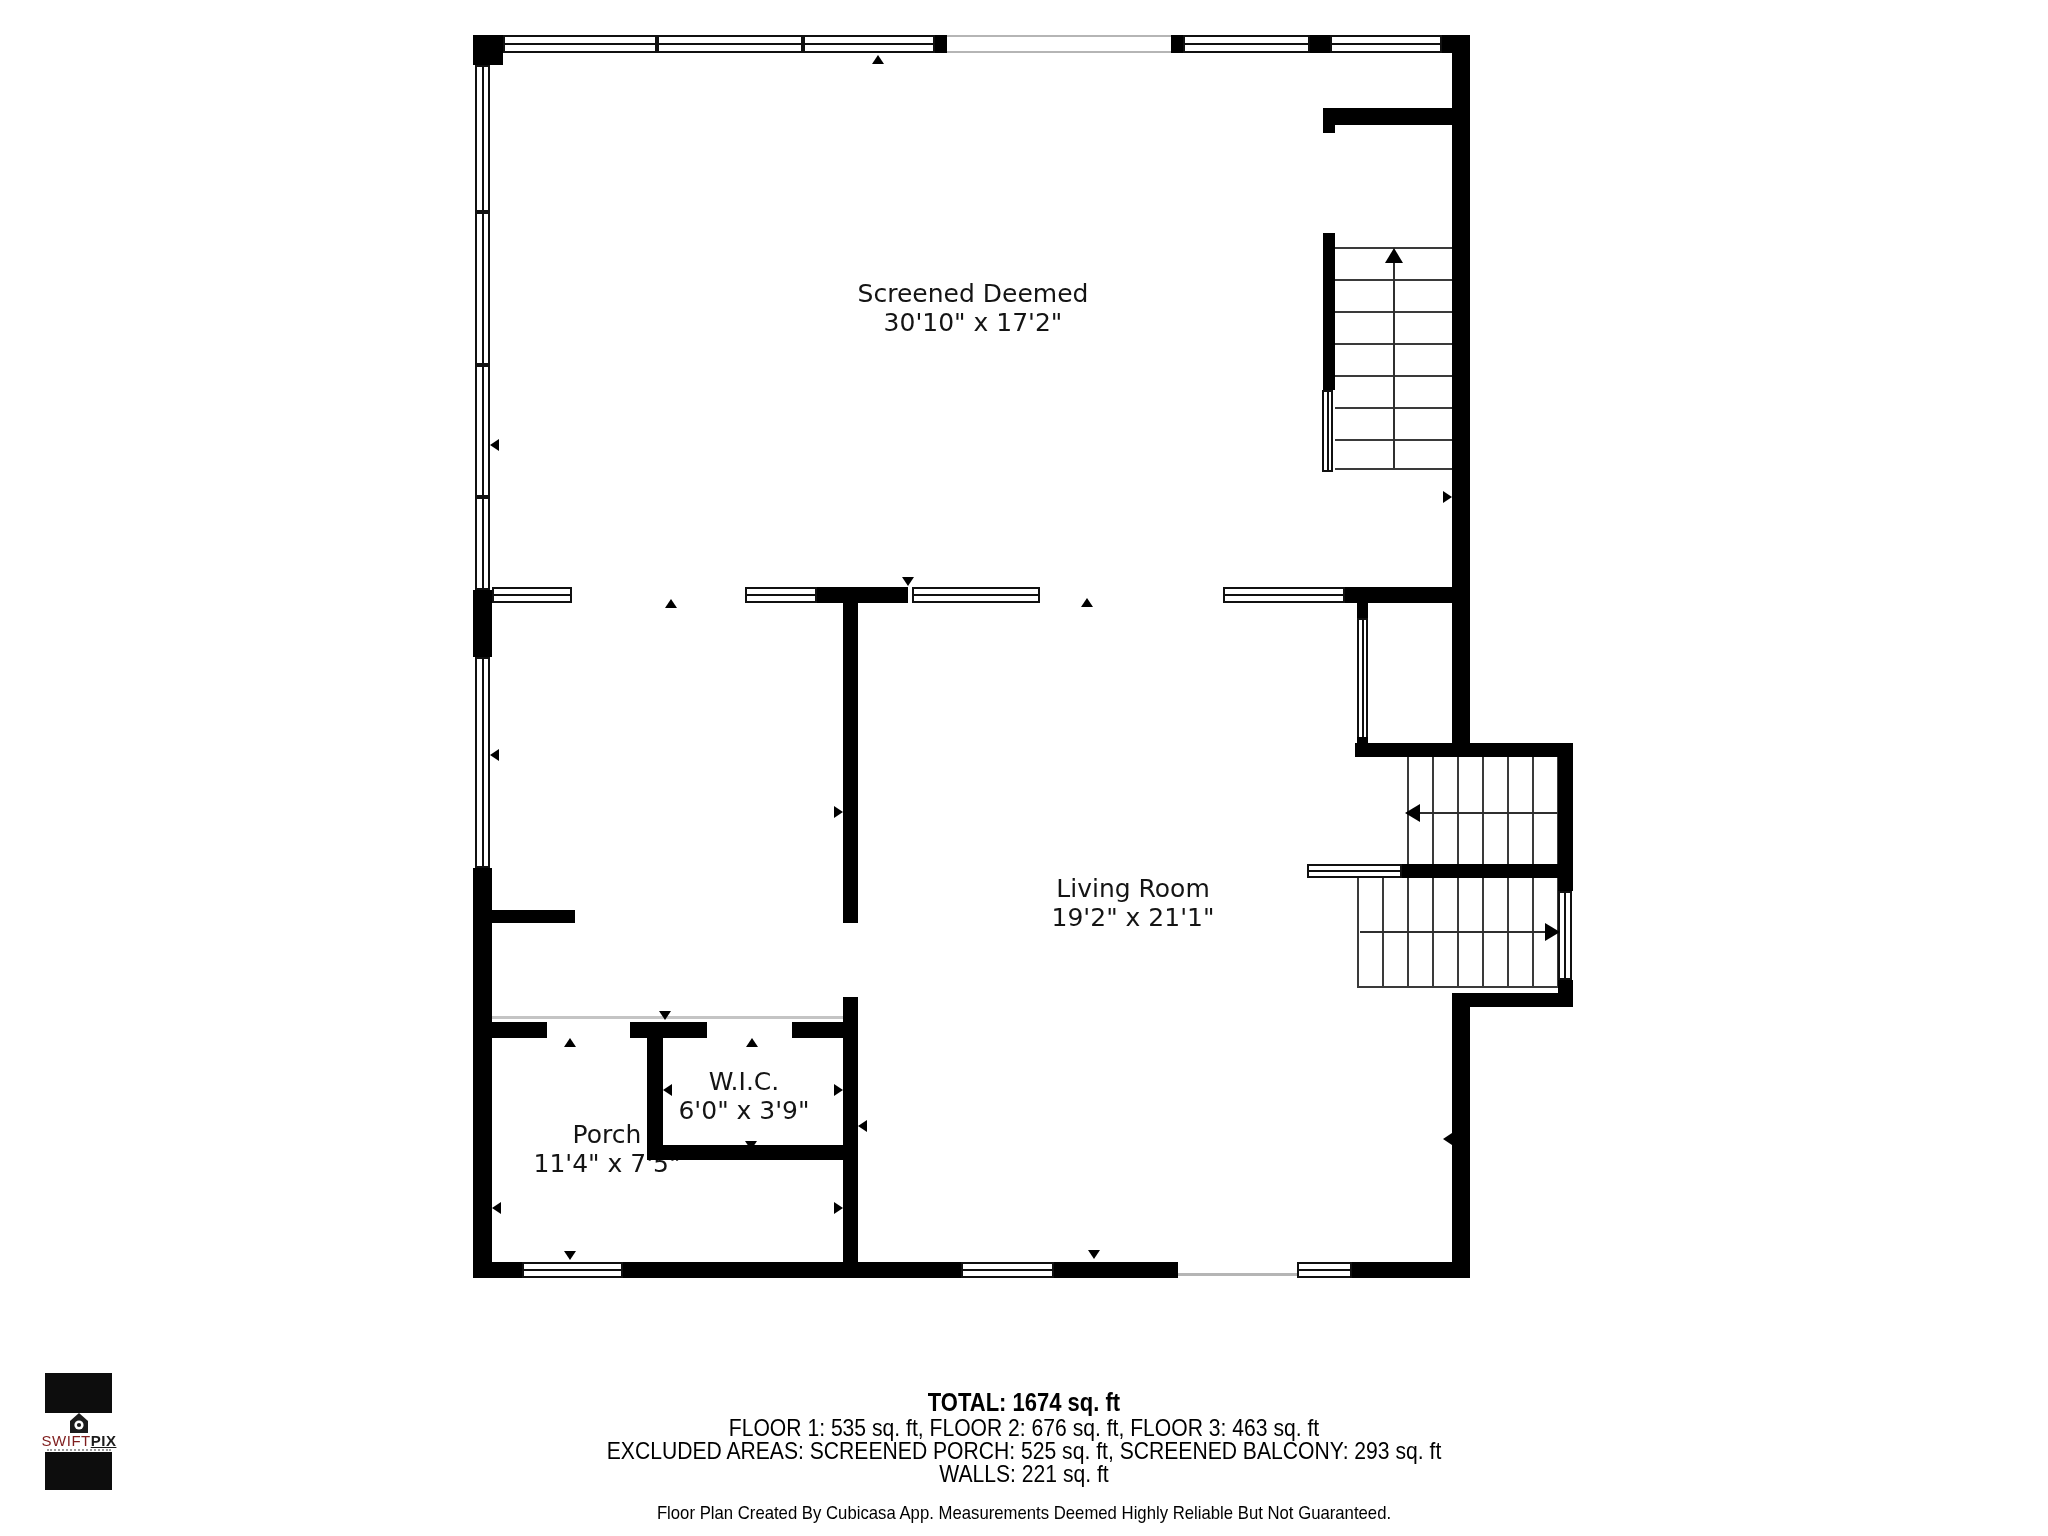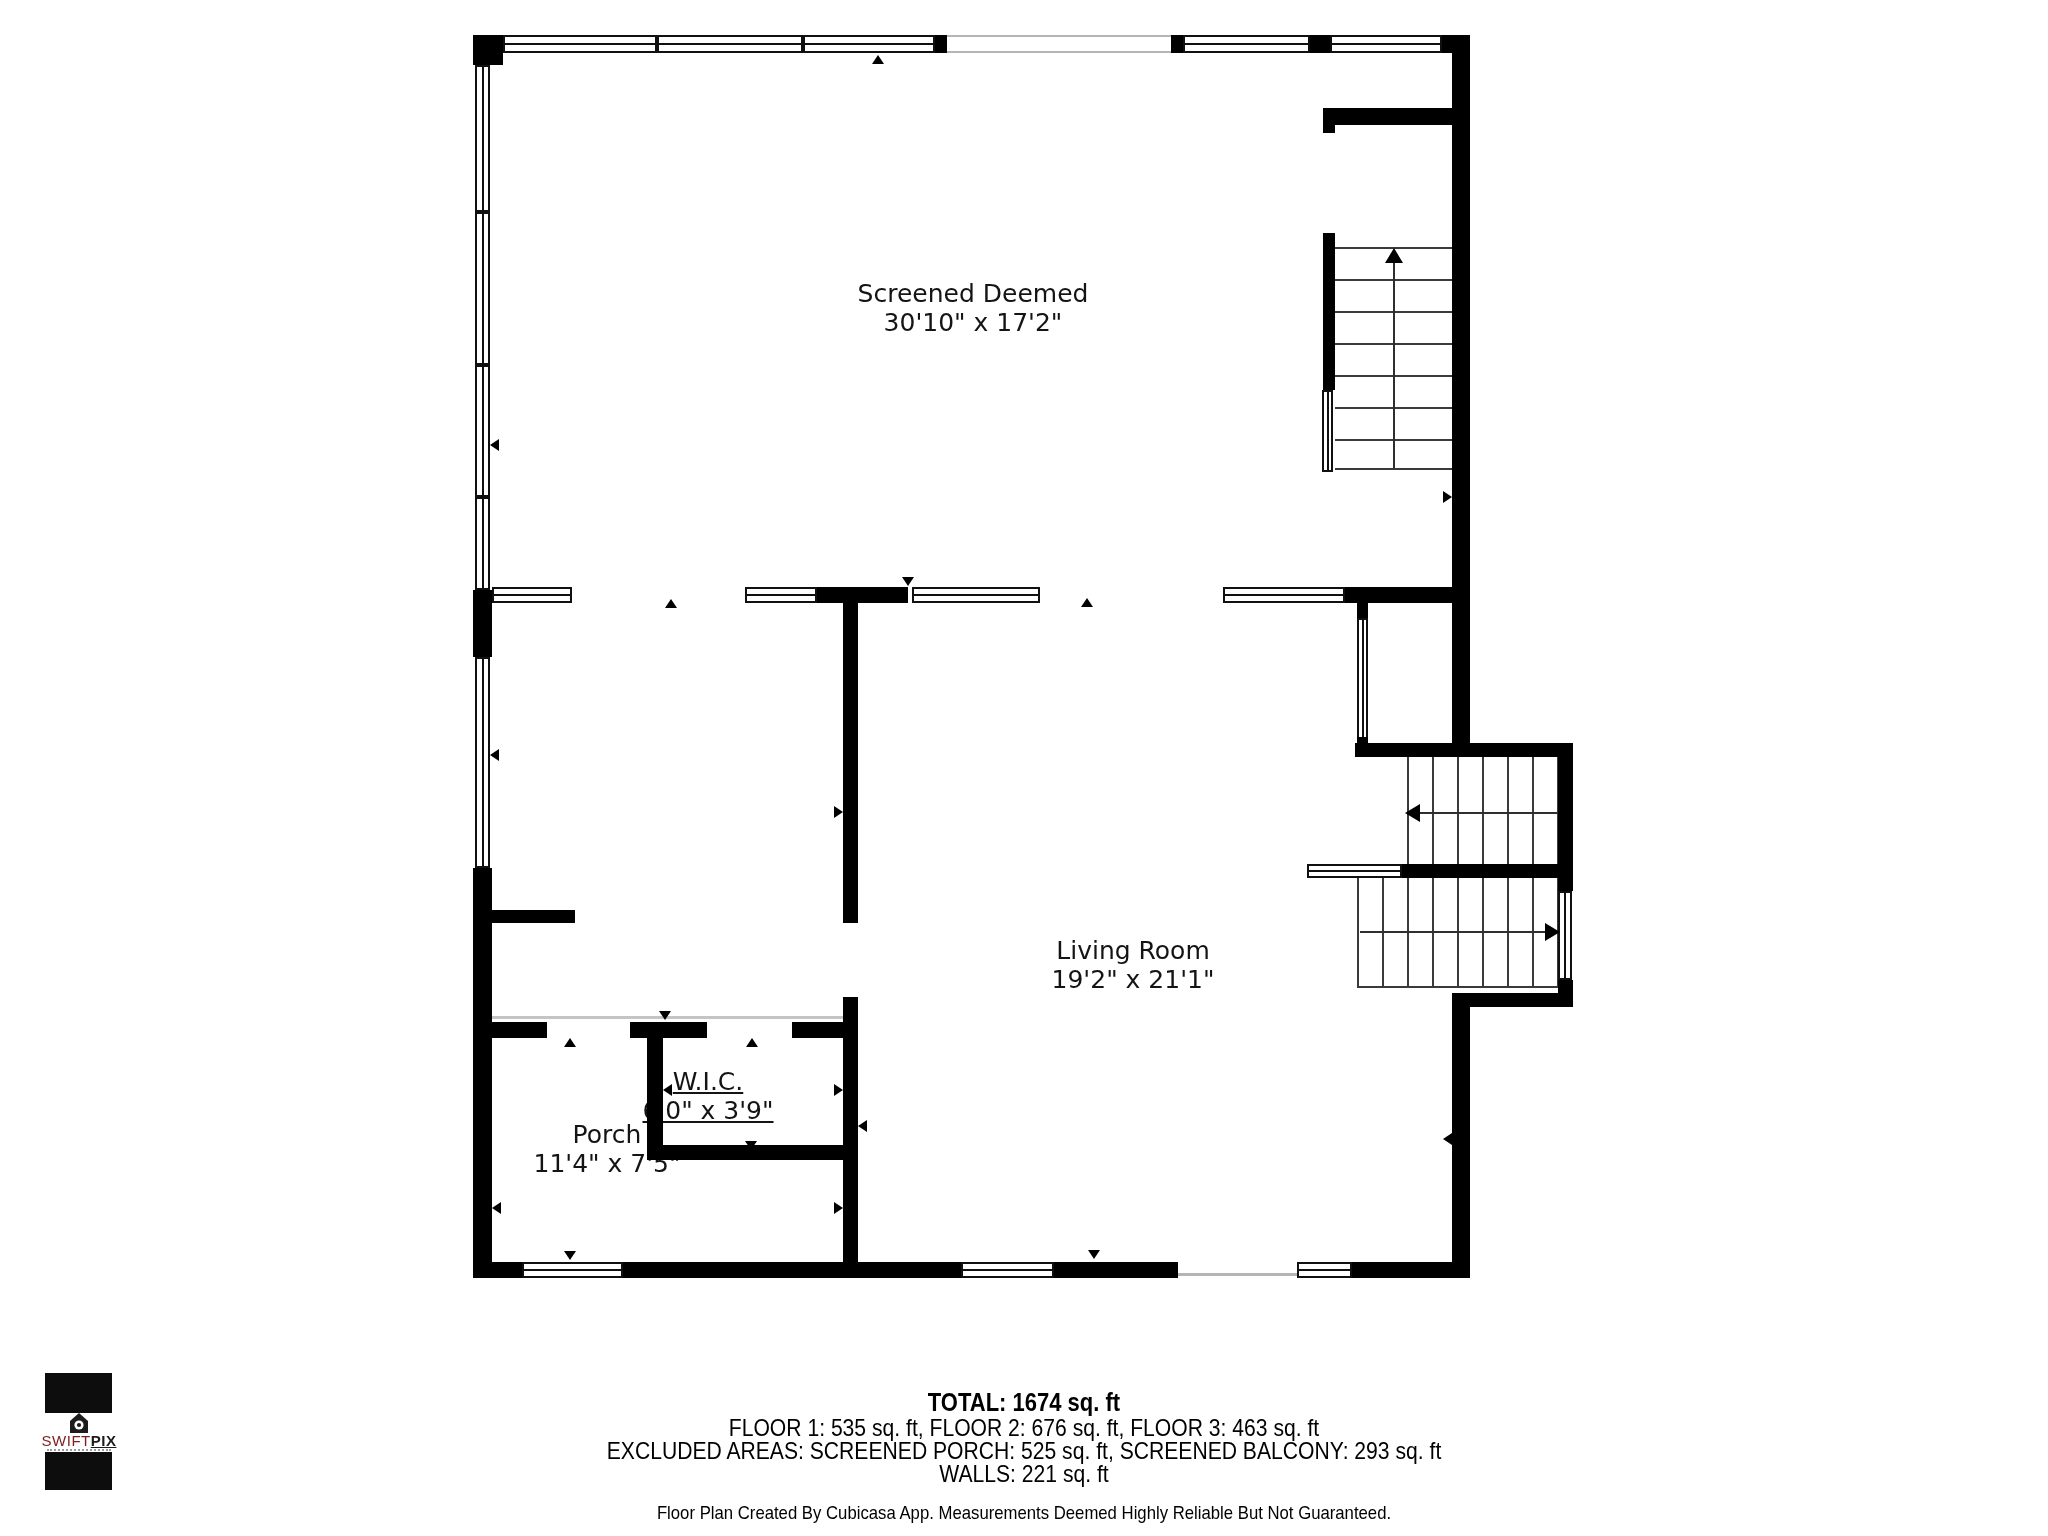--- a/index.html
+++ b/index.html
@@ -49,25 +49,25 @@
 </style>
 </head>
 <body>
 
 <div class="page">
 
   <div class="room-label" style="left:973px;top:279px;">
     <div>Screened Deemed</div>
     <div>30'10" x 17'2"</div>
   </div>
-  <div class="room-label" style="left:1133px;top:936px;">
+  <div class="room-label" style="left:1133px;top:874px;">
     <div>Living Room</div>
     <div>19'2" x 21'1"</div>
   </div>
-  <div class="room-label" style="left:708px;top:1067px;text-decoration:underline;">
+  <div class="room-label" style="left:744px;top:1067px;">
     <div>W.I.C.</div>
     <div>6'0" x 3'9"</div>
   </div>
   <div class="room-label" style="left:607px;top:1120px;">
     <div>Porch</div>
     <div>11'4" x 7'5"</div>
   </div>
 
   <div class="abs walls-layer" style="left:0;top:0;width:2048px;height:1536px;">
 

